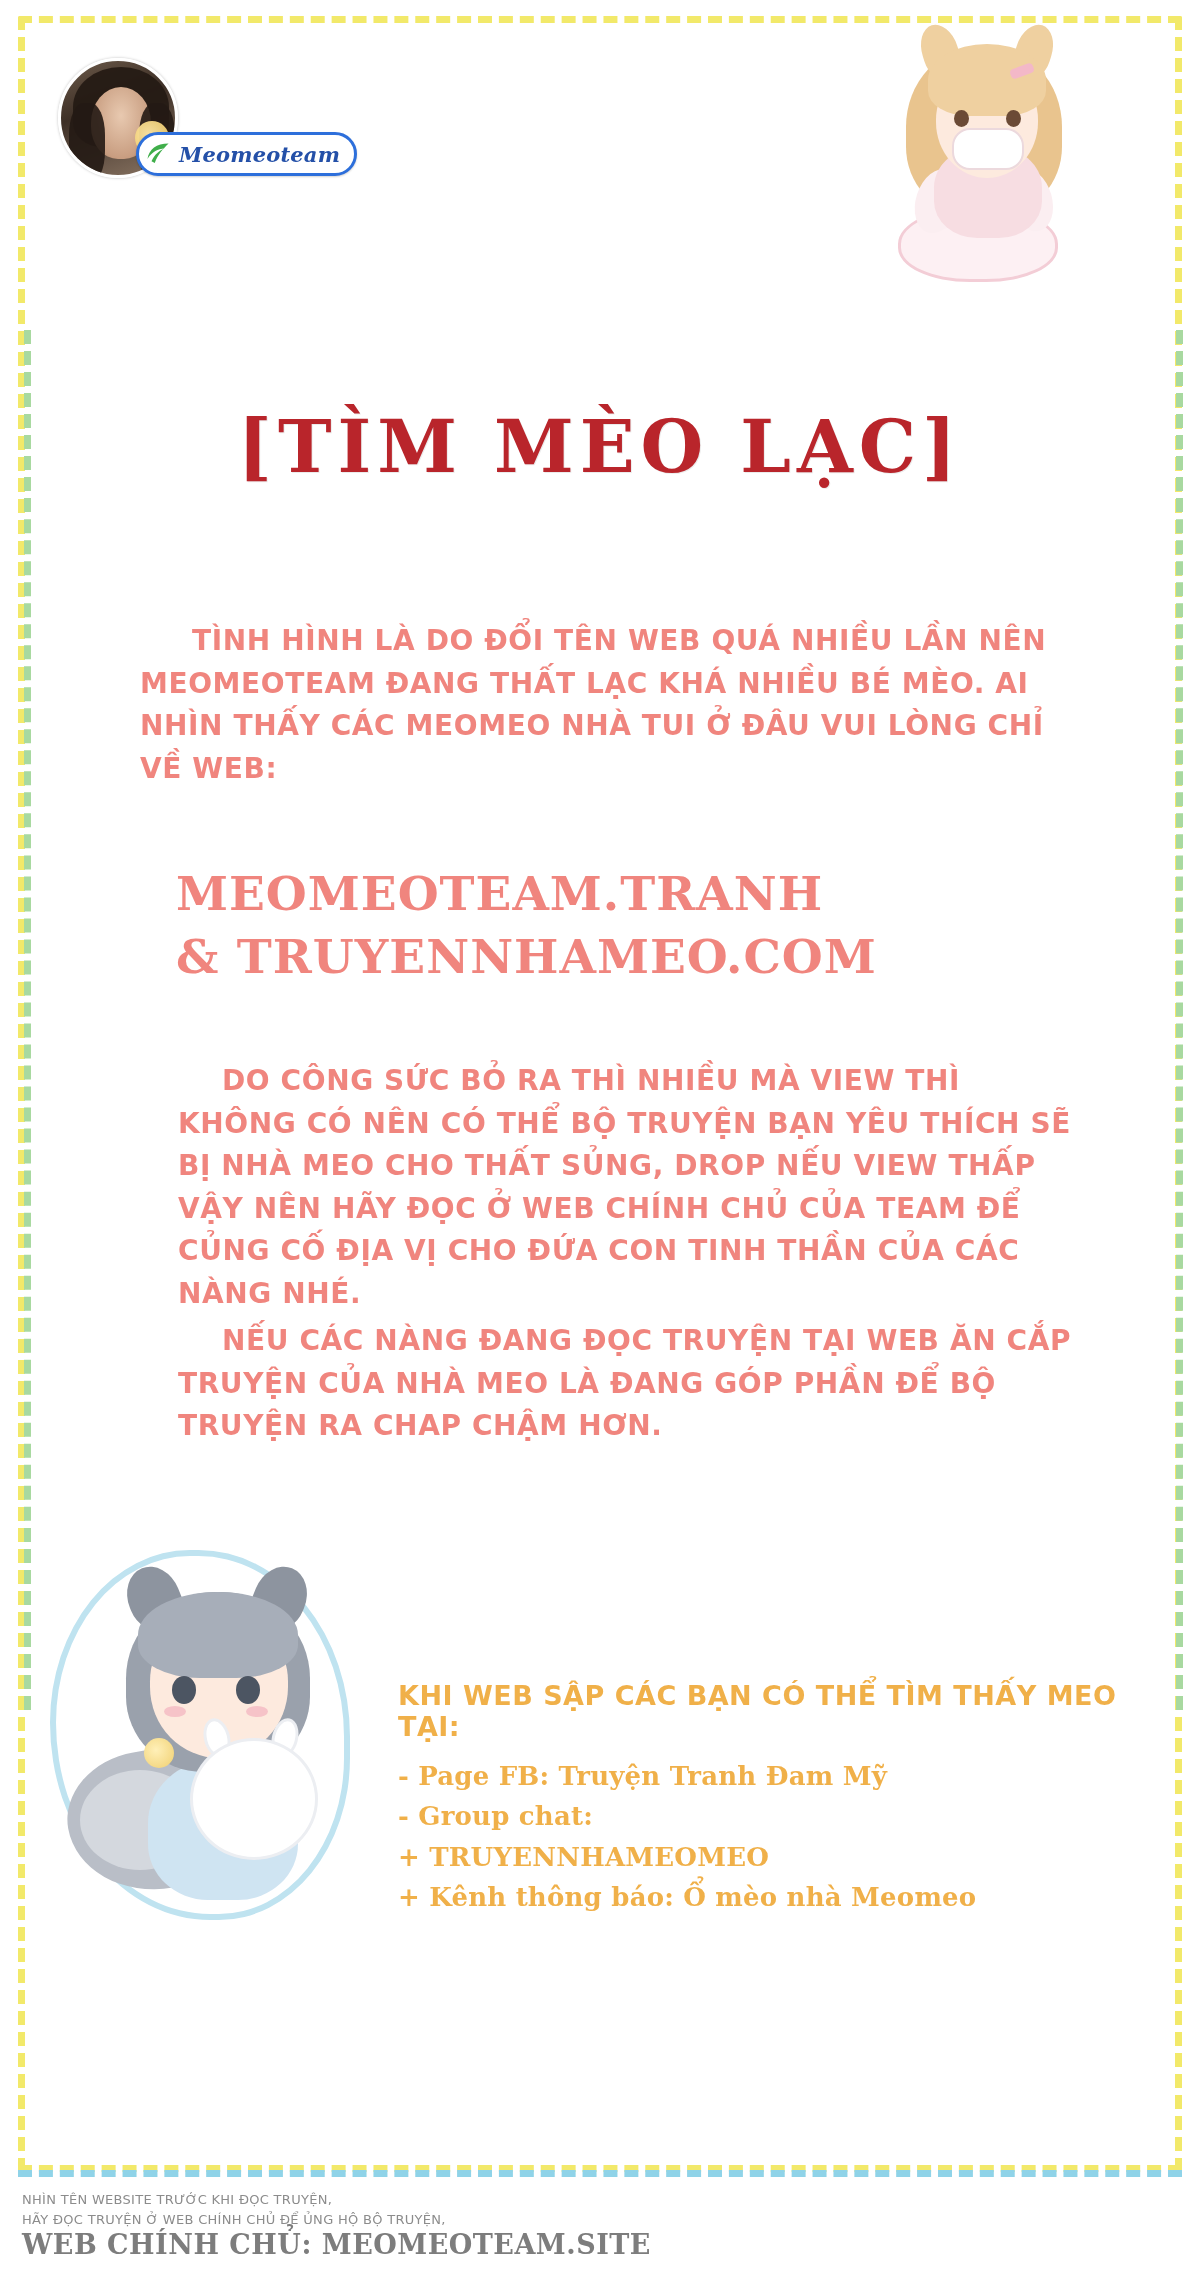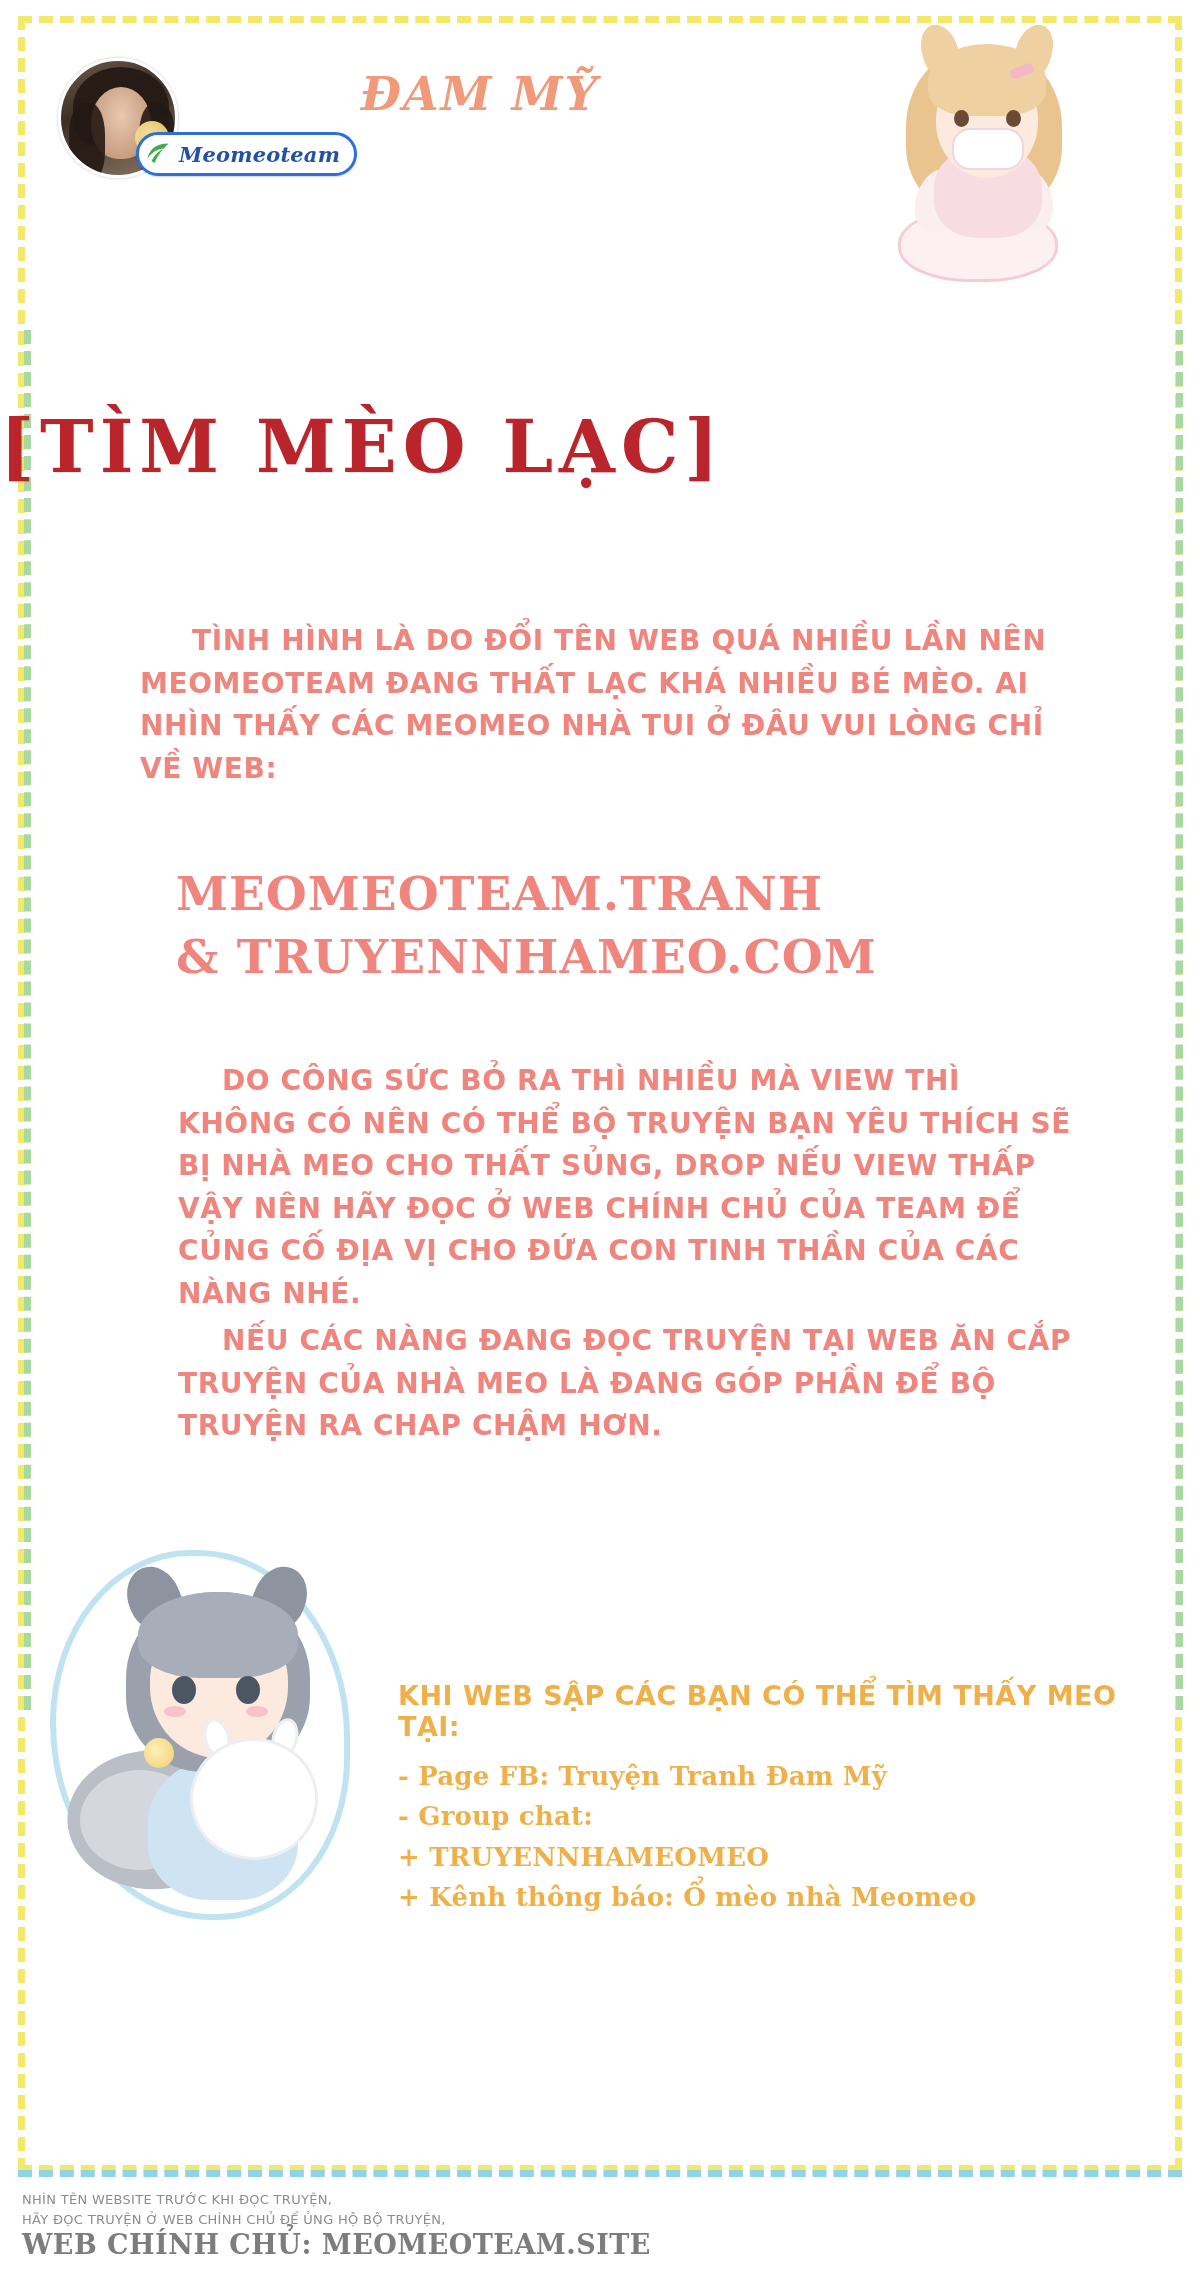--- a/index.html
+++ b/index.html
@@ -238,21 +238,21 @@
     background: #f3b8c8; border-radius: 4px;
     transform: rotate(-20deg);
   }
 
   
   .main-heading {
     position: absolute;
     left: 0;
     top: 404px;
     width: 1200px;
-    text-align: left;
+    text-align: center;
     font-family: "DejaVu Serif", serif;
     font-weight: bold;
     font-size: 72px;
     letter-spacing: 6px;
     color: #b9252b;
     text-shadow: 1px 1px 0 rgba(0,0,0,.08);
   }
 
   
   .para {
@@ -449,21 +449,20 @@
     </div>
 
     <div class="brand-badge">
       <svg class="leaf" viewBox="0 0 32 32">
         <path d="M29 3C14 3 5 10 3 22c6-9 13-12 21-13-6 3-12 7-16 16l4 2C16 16 22 10 29 3z" fill="#3fae4a"></path>
       </svg>
       <span class="brand-text">Meomeoteam</span>
     </div>
 
     <div class="site-title">
-      <span class="l2">ĐAM MỸ</span>
     </div>
   </div>
 
   <div class="mascot-girl">
     <div class="mg mg-bunny-ear-l"></div>
     <div class="mg mg-bunny-ear-r"></div>
     <div class="mg mg-bunny"></div>
     <div class="mg mg-hair-back"></div>
     <div class="mg mg-arm-l"></div>
     <div class="mg mg-arm-r"></div>

